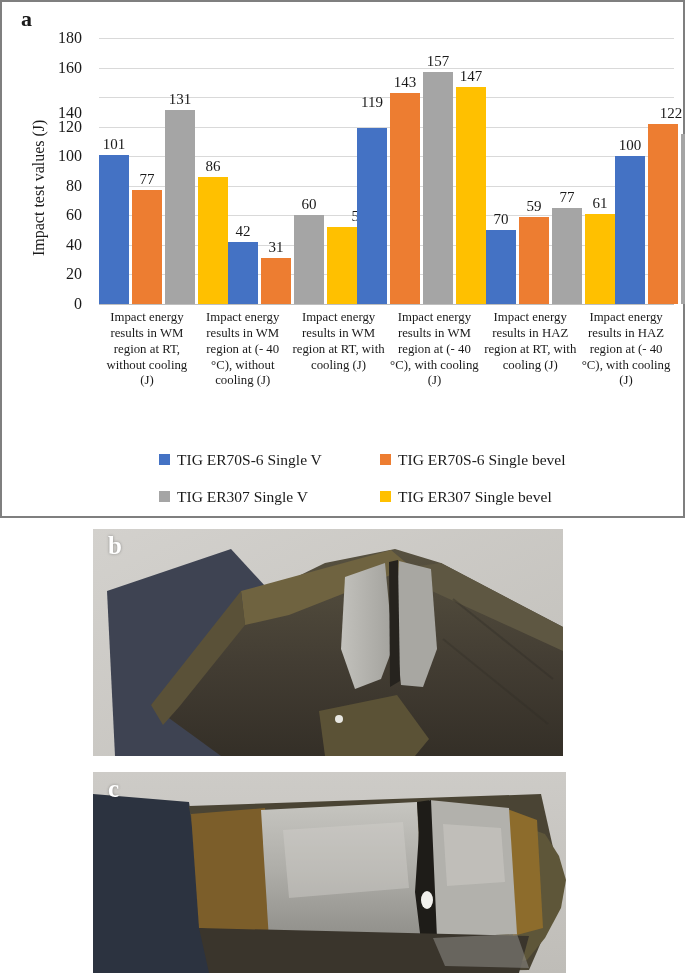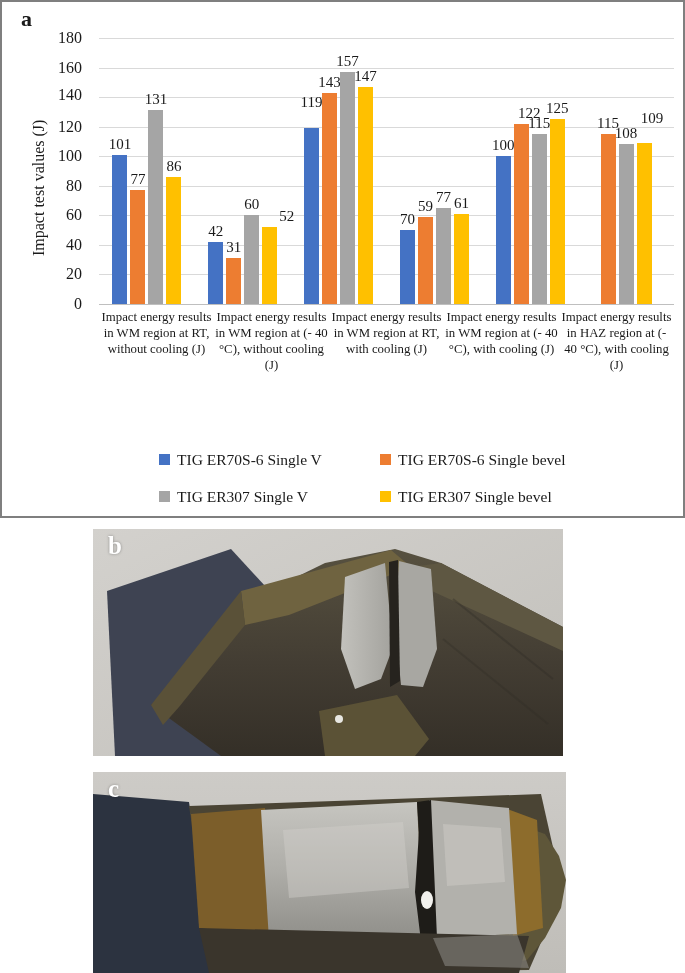--- a/index.html
+++ b/index.html
@@ -12,21 +12,21 @@
   #panel-a-label{position:absolute;left:19px;top:4px;font-weight:bold;font-size:22px;}
   #ylabel{position:absolute;left:28px;top:254px;transform-origin:0 0;transform:rotate(-90deg);
           white-space:nowrap;font-size:16px;}
   #yticks{position:absolute;left:48px;top:36px;width:40px;height:266px;}
   .ytick{position:absolute;right:8px;transform:translateY(-50%);font-size:16px;line-height:1;}
   #plot{position:absolute;left:97px;top:36px;width:575px;height:266px;}
   .gridline{position:absolute;left:0;right:0;height:1px;background:#d9d9d9;}
   .gridline.axis0{background:#bfbfbf;}
   #groups{position:absolute;left:0;top:0;width:100%;height:100%;display:flex;}
   .group{flex:1;display:flex;align-items:flex-end;justify-content:center;gap:3px;position:relative;}
-  .barwrap{position:relative;width:15px;height:100%;display:flex;align-items:flex-end;text-align:right;}
+  .barwrap{position:relative;width:30px;height:100%;display:flex;align-items:flex-end;text-align:right;}
   .bar{width:100%;}
   .bar-label{position:absolute;left:50%;transform:translateX(-50%);font-size:15px;
              line-height:1;white-space:nowrap;}
   #cats{position:absolute;left:97px;top:308px;width:575px;display:flex;}
   .cat{flex:1;text-align:center;font-size:12.8px;line-height:1.24;padding:0 1px;box-sizing:border-box;}
   #legend{position:absolute;left:157px;top:450px;display:grid;
           grid-template-columns:221px auto;row-gap:21px;}
   .legend-entry{display:flex;align-items:center;gap:7px;font-size:15.5px;line-height:1;}
   .swatch{width:11px;height:11px;flex:0 0 11px;}
 
@@ -47,21 +47,21 @@
     <div id="panel-a-label">a</div>
     <div id="ylabel">Impact test values (J)</div>
     <div id="yticks">
         <div class="ytick" style="top: 266px;">0</div>
         <div class="ytick" style="top: 236.444px;">20</div>
         <div class="ytick" style="top: 206.889px;">40</div>
         <div class="ytick" style="top: 177.333px;">60</div>
         <div class="ytick" style="top: 147.778px; text-align: center;">80</div>
         <div class="ytick" style="top: 118.222px;">100</div>
         <div class="ytick" style="top: 88.6667px;">120</div>
-        <div class="ytick" style="top: 57px;">140</div>
+        <div class="ytick" style="top: 75px;">140</div>
         <div class="ytick" style="top: 29.5556px;">160</div>
         <div class="ytick" style="top: 0px;">180</div>
       </div>
     <div id="plot">
         <div class="gridline" style="top: 0px;"></div>
         <div class="gridline" style="top: 29.5556px;"></div>
         <div class="gridline" style="top: 59.1111px;"></div>
         <div class="gridline" style="top: 88.6667px;"></div>
         <div class="gridline" style="top: 118.222px;"></div>
         <div class="gridline" style="top: 147.778px;"></div>
@@ -174,20 +174,21 @@
               <div class="bar-label" style="bottom: 178px; padding-left: 16px;">109</div>
             </div>
           </div>
         </div>
     </div>
     <div id="cats">
         <div class="cat">Impact energy results in WM region at RT, without cooling (J)</div>
         <div class="cat">Impact energy results in WM region at (- 40 °C), without cooling (J)</div>
         <div class="cat">Impact energy results in WM region at RT, with cooling (J)</div>
         <div class="cat">Impact energy results in WM region at (- 40 °C), with cooling (J)</div>
+        <div class="cat">Impact energy results in HAZ region at RT, with cooling (J)</div>
         <div class="cat">Impact energy results in HAZ region at (- 40 °C), with cooling (J)</div>
       </div>
     <div id="legend">
         <div class="legend-entry">
           <span class="swatch" style="background: rgb(68, 114, 196);"></span>
           <span>TIG ER70S-6 Single V</span>
         </div>
         <div class="legend-entry">
           <span class="swatch" style="background: rgb(237, 125, 49);"></span>
           <span>TIG ER70S-6 Single bevel</span>

